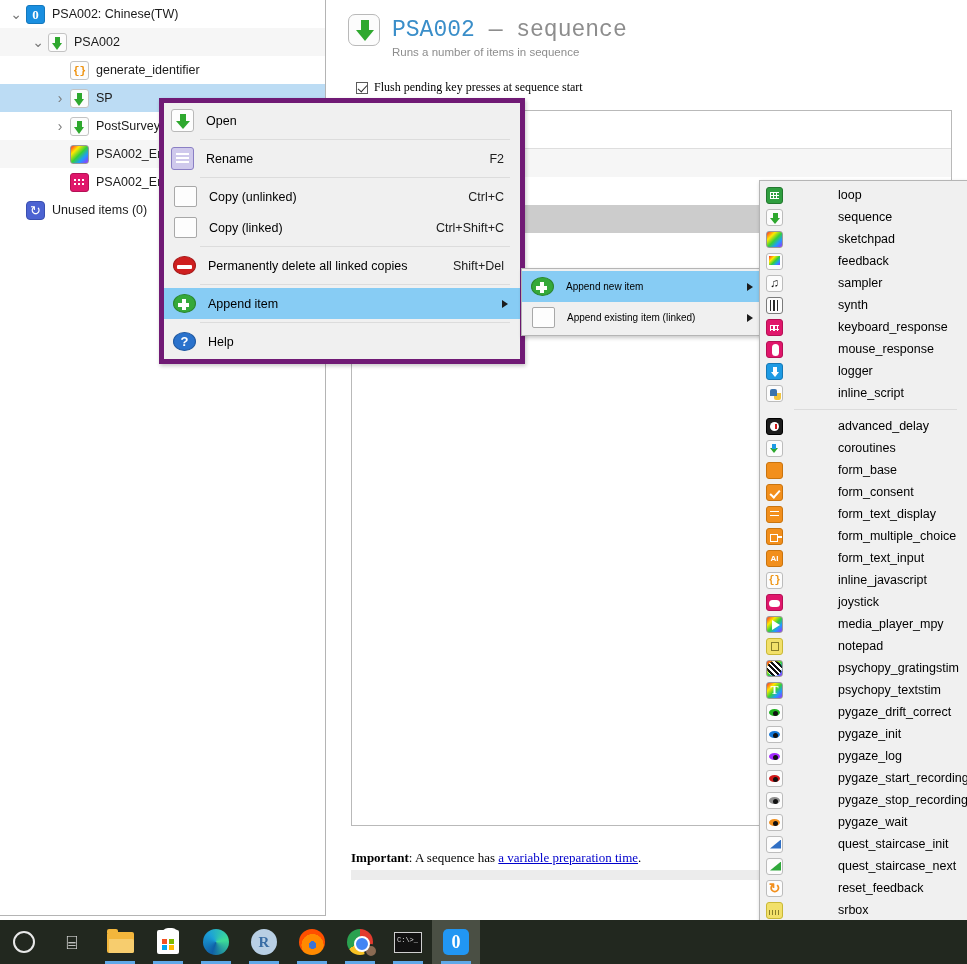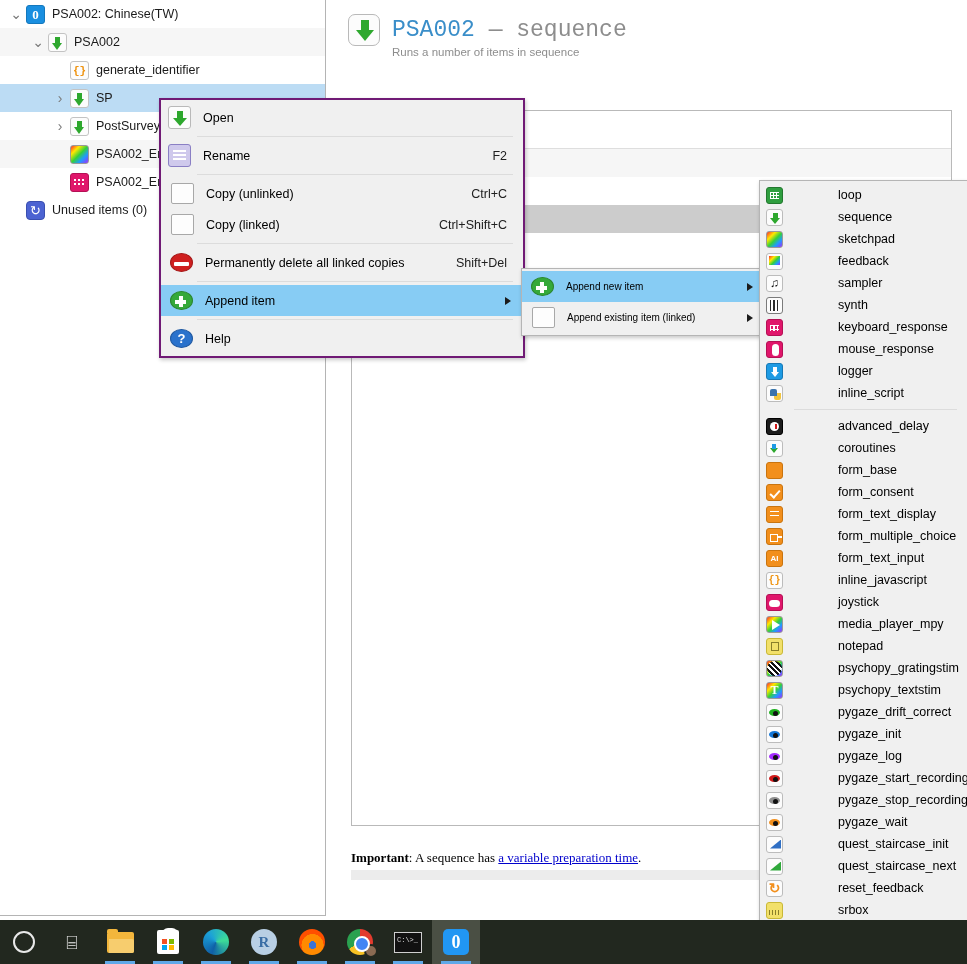--- a/index.html
+++ b/index.html
@@ -144,21 +144,21 @@
   }
   #important b { font-weight:bold; }
   #important a { color:#0000cc; text-decoration:underline; }
   #bottom-strip {
     position:absolute; left:13px; bottom:36px; right:15px; height:10px; background:#ececec;
   }
 
   
   #ctx-menu {
     position:absolute; left:159px; top:98px; width:366px;
-    background:#f0f0f0; border:2px solid #701a75;
+    background:#f0f0f0; border:5px solid #701a75;
     box-shadow: 1px 2px 4px rgba(0,0,0,0.22);
     padding: 2px 0;
     font-size: 12.5px;
   }
   .mi { height:31px; display:flex; align-items:center; position:relative; padding:0 4px; }
   .mi.hl { background:#87ccf4; }
   .mi .mi-icon { width:23px; height:23px; min-width:23px; margin:0 12px 0 3px; position:relative; }
   .mi .mi-label { flex:1; }
   .mi .mi-accel { color:#202020; padding-right:12px; }
   .mi .mi-arrow { width:0;height:0;border-top:4px solid transparent;border-bottom:4px solid transparent;
@@ -390,20 +390,24 @@
       <div>
         <div id="header-title">
           <span>PSA002</span>
           <span class="dash">—</span>
           <span class="kind">sequence</span>
         </div>
         <div id="header-sub">Runs a number of items in sequence</div>
       </div>
     </div>
 
+    <div id="flush-row">
+      <span class="chk checked"></span>
+      <span id="flush-label">Flush pending key presses at sequence start</span>
+    </div>
 
     <div id="seq-table">
       <div id="seq-header">
           <div class="hcell first">Run if</div>
         </div>
       <div id="seq-body">
           <div class="trow odd">
             <div class="cell">always</div>
           </div>
           <div class="trow even">

